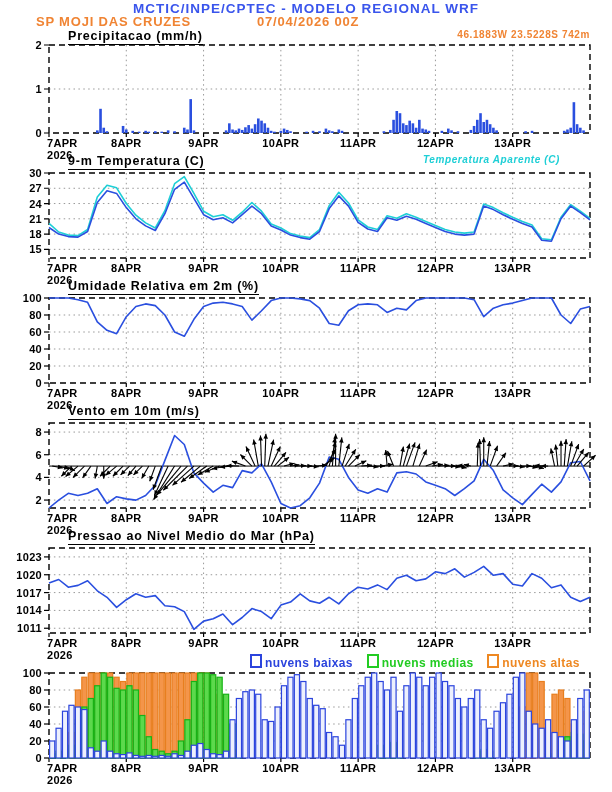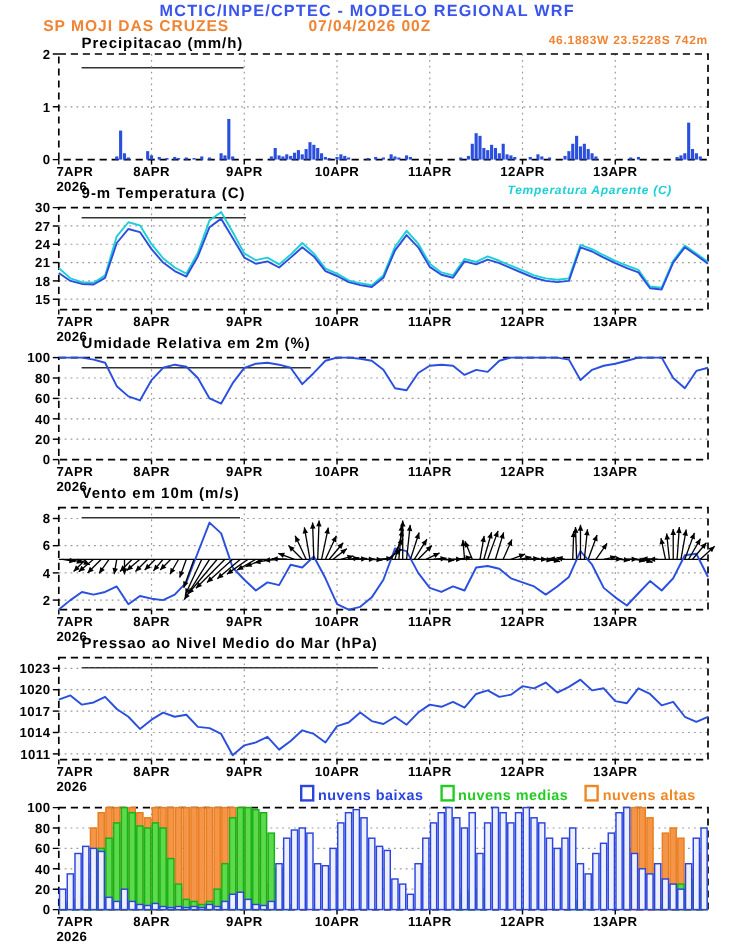--- a/index.html
+++ b/index.html
@@ -5,21 +5,21 @@
   html,body{margin:0;padding:0;background:#fff;}
   #page{position:relative;width:612px;height:792px;background:#fff;overflow:hidden;
         font-family:"Liberation Sans",sans-serif;border-radius:14px;}
   .hdr-title{position:absolute;top:1px;left:0;width:612px;text-align:center;
     font-size:13.5px;font-weight:bold;letter-spacing:1px;color:#3a55ec;}
   .hdr-sub{position:absolute;top:14px;left:36px;font-size:13px;font-weight:bold;
     letter-spacing:0.8px;color:#f08433;white-space:nowrap;}
   .hdr-sub .run{margin-left:66px;}
   .ptitle{position:absolute;left:68px;font-size:12.5px;font-weight:bold;
     letter-spacing:0.8px;color:#000;white-space:nowrap;}
-  .ptitle .ul{border-bottom:1.5px solid #000;padding-bottom:13px;}
+  .ptitle .ul{border-bottom:1.5px solid #000;padding-bottom:1px;}
   .annot{position:absolute;font-size:10px;font-weight:bold;letter-spacing:0.6px;white-space:nowrap;}
   .loc{color:#f08433;right:22px;top:29px;}
   .apparent{color:#1ecfd6;right:52px;top:154px;font-style:italic;}
   .legend{position:absolute;left:250px;top:654px;font-size:12px;font-weight:bold;
     letter-spacing:0.4px;white-space:nowrap;}
   .legend .item{margin-right:10px;}
   .legend .box{display:inline-block;width:8px;height:10px;border:2px solid;vertical-align:-1px;margin-right:3px;background:#fff;}
   svg text{font-family:"Liberation Sans",sans-serif;}
   .grid{stroke:#999;stroke-width:1;stroke-dasharray:1.5 3.4;fill:none;}
   .frame{fill:none;stroke:#000;stroke-width:1.4;stroke-dasharray:6 4;}

